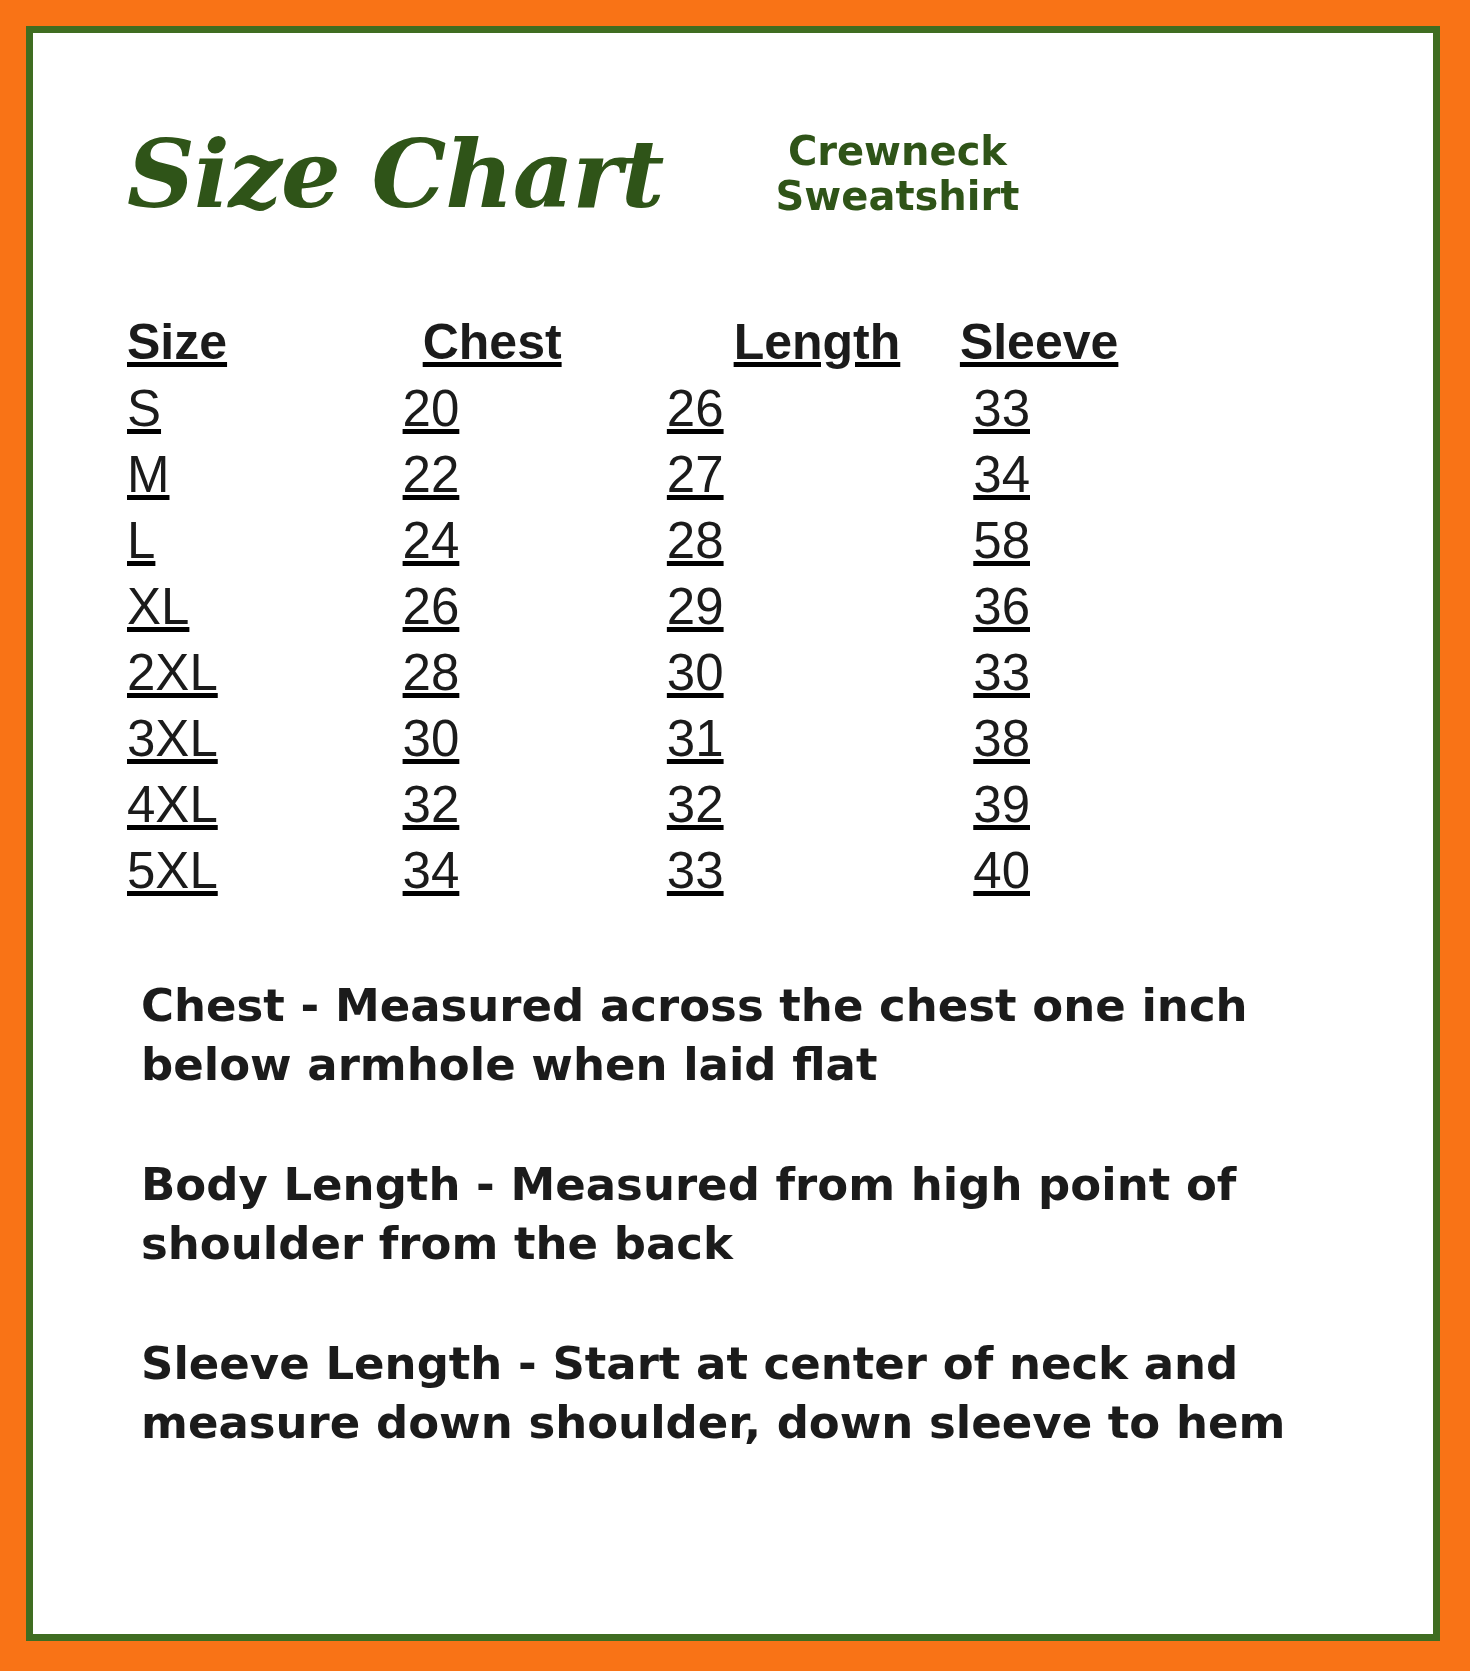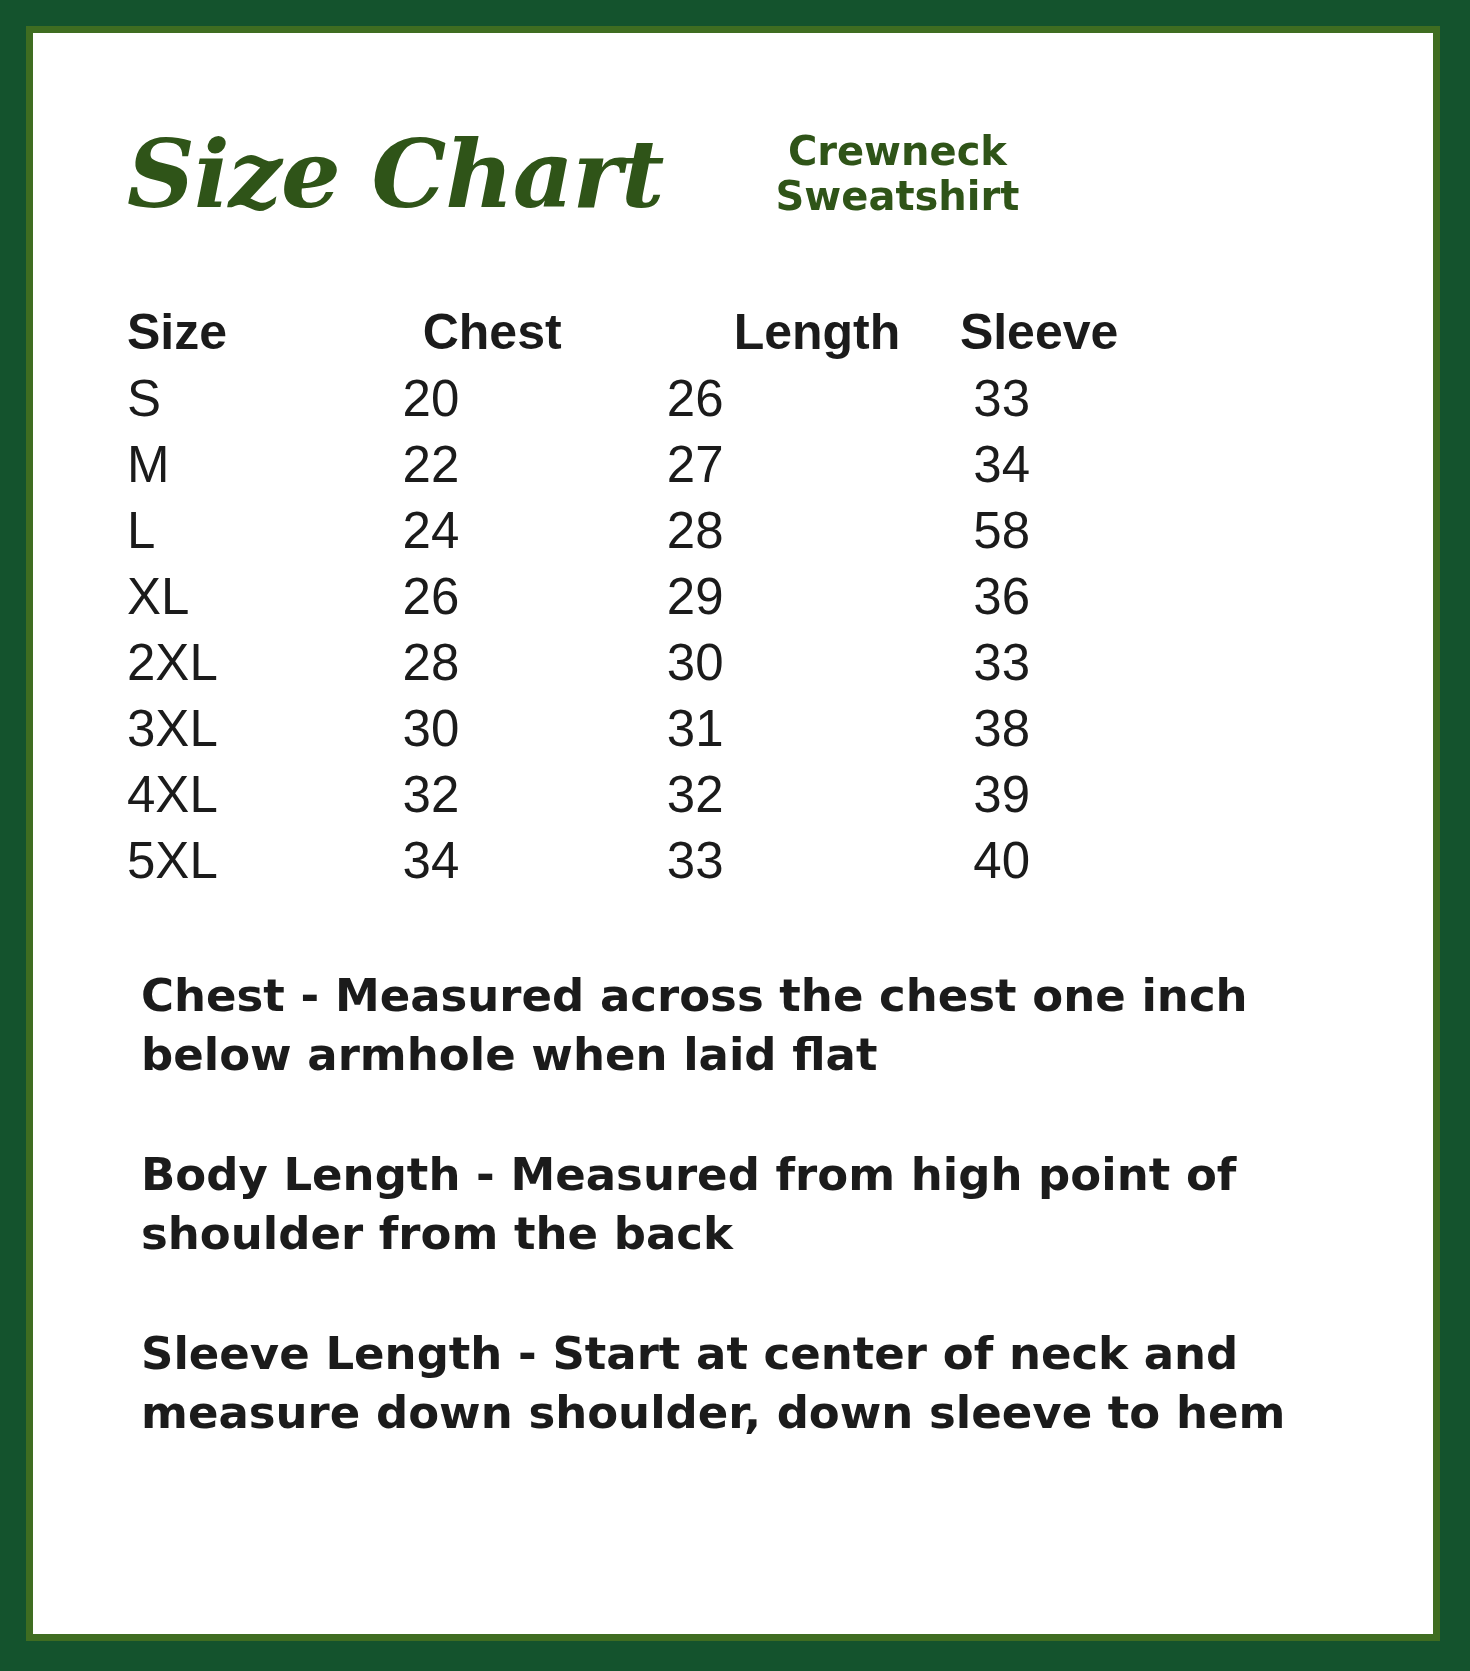--- a/index.html
+++ b/index.html
@@ -10,21 +10,21 @@
   body {
     width: 1470px;
     height: 1671px;
     font-family: "Liberation Sans", sans-serif;
     -webkit-font-smoothing: antialiased;
   }
   .page {
     position: relative;
     width: 1470px;
     height: 1671px;
-    background: #14532d;
+    background: #f97316;
     box-sizing: border-box;
     padding: 26px 30px 30px 26px;
   }
   .frame {
     position: relative;
     width: 100%;
     height: 100%;
     box-sizing: border-box;
     border: 7px solid #3f6d21;
     background: #ffffff;
@@ -61,22 +61,23 @@
     font-weight: 700;
     font-size: 40px;
     line-height: 1.12;
     color: #2f5418;
     text-align: center;
     white-space: nowrap;
   }
 
   
   .table {
-    margin-top: 12px;
+    margin-top: 22px;
     width: 1030px;
+    text-decoration: underline;
   }
   .row {
     display: flex;
     align-items: baseline;
     height: 66px;
   }
   .cell {
     font-family: "Liberation Sans", sans-serif;
     font-size: 51px;
     color: #1b1b1b;

